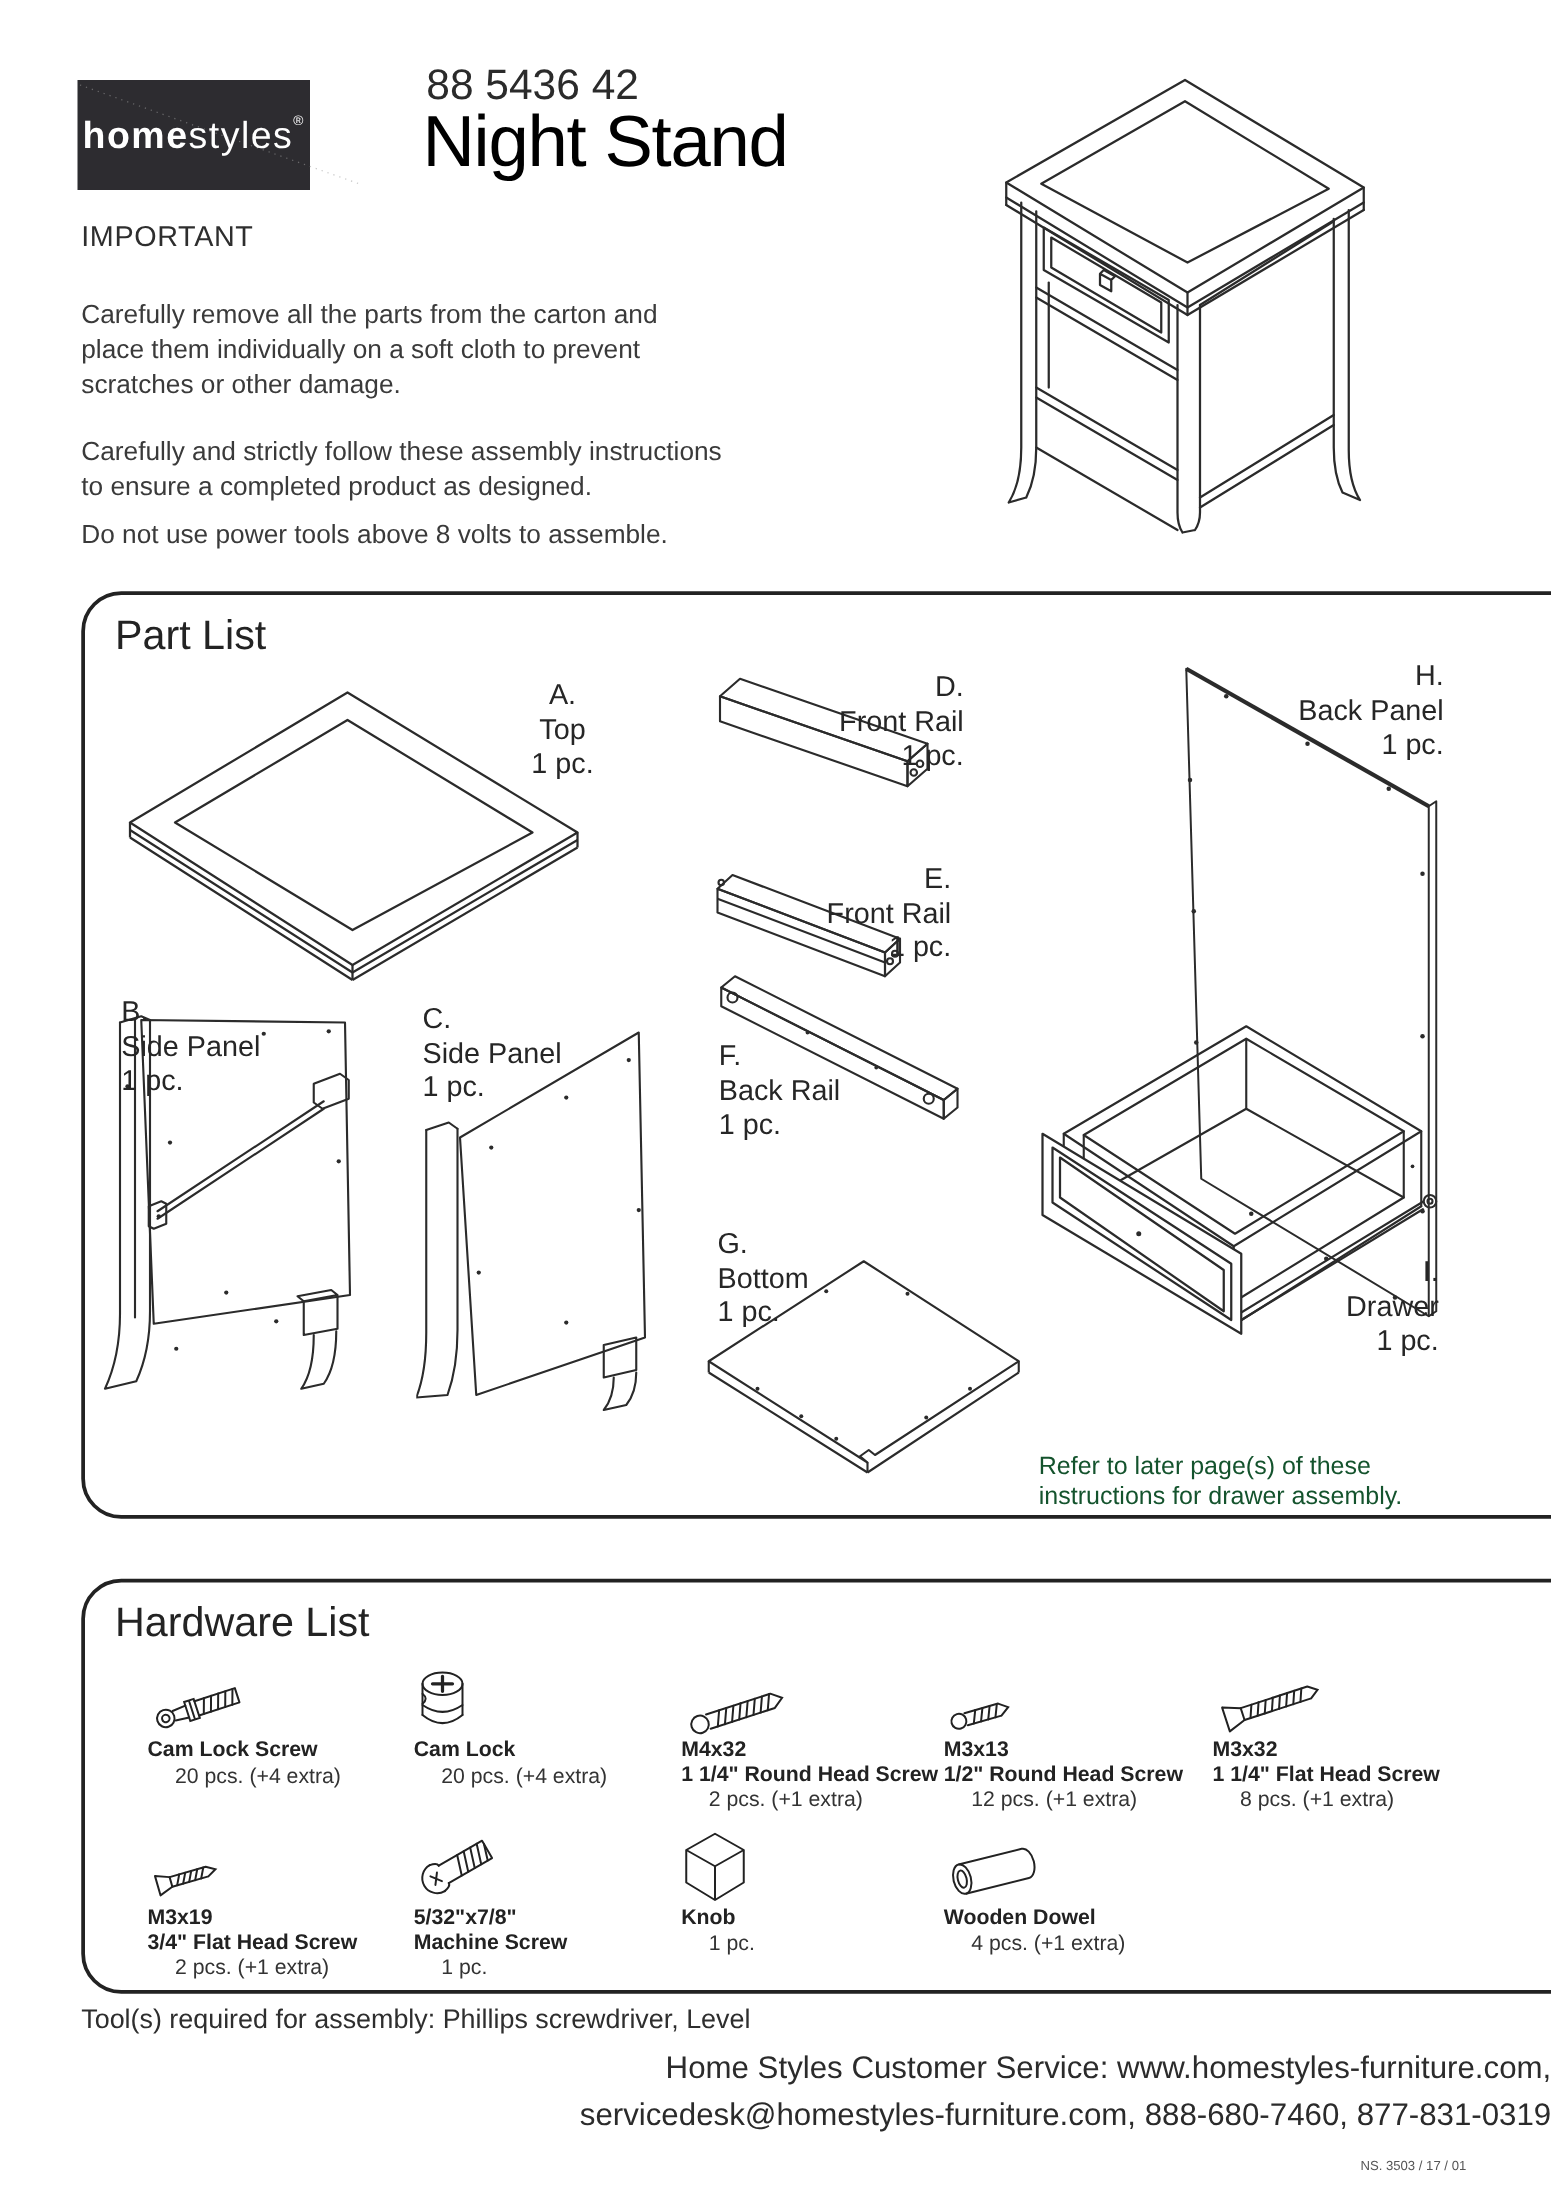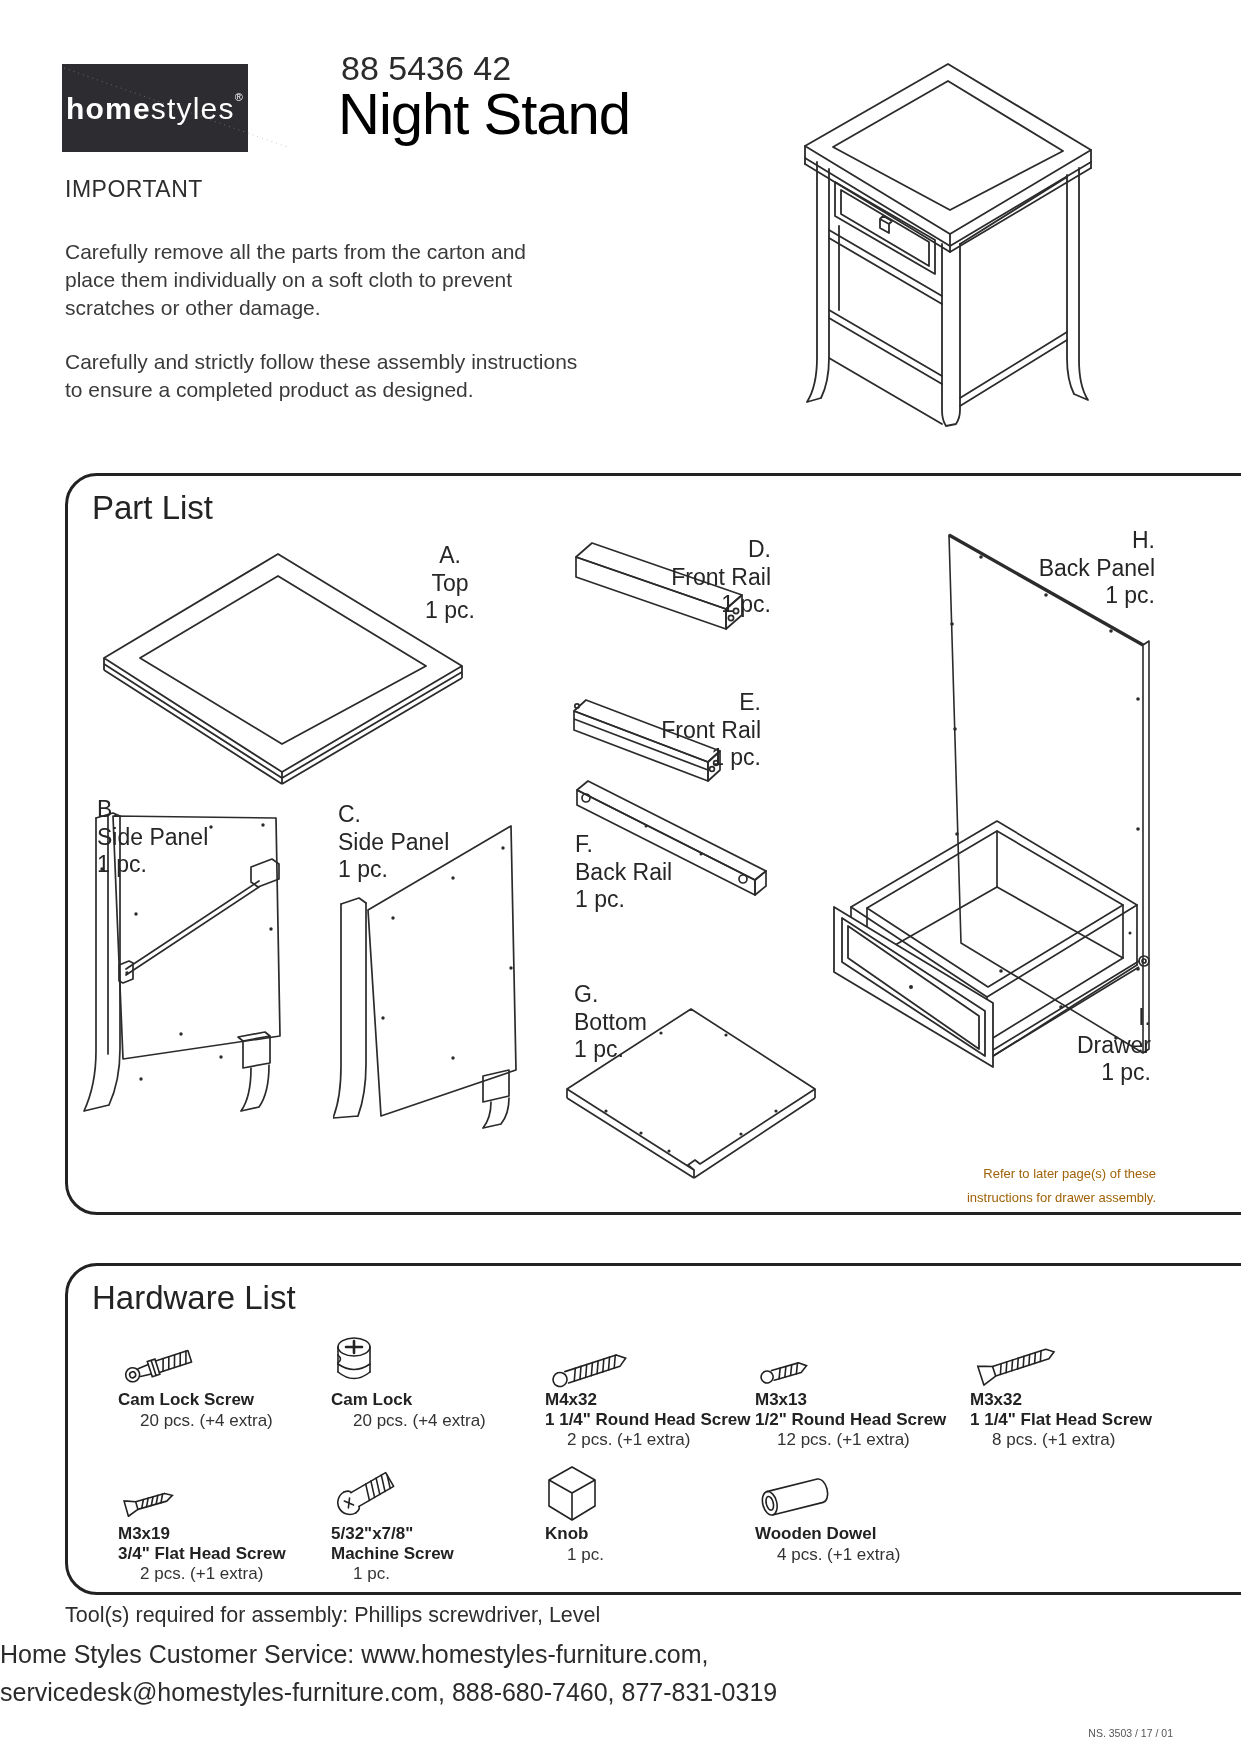--- a/index.html
+++ b/index.html
@@ -20,29 +20,29 @@
   .imp-p{position:absolute;left:65px;font-size:21px;line-height:28px;color:#3a3a3a;white-space:nowrap;}
   #imp-p1{top:238px;} #imp-p2{top:348px;} #imp-p3{top:414px;}
   
   .panel{position:absolute;left:65px;width:1236px;border:3.5px solid #222;border-radius:32px;background:#fff;box-sizing:border-box;}
   #partlist{top:473px;height:742px;}
   #hardware{top:1263px;height:332px;}
   .panel-title{position:absolute;left:24px;top:13px;font-size:33px;color:#232323;}
   
   .plabel{position:absolute;font-size:23px;line-height:27.5px;color:#262626;}
   .pl-right{text-align:right;} .pl-center{text-align:center;}
-  .note{position:absolute;left:763px;top:686px;width:325px;text-align:right;font-size:13px;line-height:23.5px;color:#a16207;}
+  .note{position:absolute;left:763px;top:686px;width:325px;text-align:left;font-size:20px;line-height:23.5px;color:#14532d;}
   
   .hwitem{position:absolute;width:212px;}
   .hwicon{height:62px;display:flex;align-items:flex-end;}
   .hwname{font-size:17px;font-weight:700;line-height:19.5px;color:#222;}
   .hwqty{font-size:17px;line-height:19.5px;color:#333;margin-top:1px;margin-left:22px;}
   
   .tools{position:absolute;left:65px;top:1603px;font-size:21.5px;color:#2e2e2e;}
-  .svc{position:absolute;left:0;right:0;text-align:left;font-size:25px;color:#2b2b2b;}
+  .svc{position:absolute;left:0;right:0;text-align:right;font-size:25px;color:#2b2b2b;}
   #svc1{top:1640px;} #svc2{top:1678px;}
   .doccode{position:absolute;right:68px;top:1727px;font-size:10.5px;color:#555;text-align:right;}
   svg{display:block;}
 </style>
 </head>
 <body>
 
 <div class="page">
 
   <div class="logo">
@@ -78,20 +78,23 @@
   <div class="imp-h">IMPORTANT</div>
   <div class="imp-p" id="imp-p1">
     <div>Carefully remove all the parts from the carton and</div>
     <div>place them individually on a soft cloth to prevent</div>
     <div>scratches or other damage.</div>
   </div>
   <div class="imp-p" id="imp-p2">
     <div>Carefully and strictly follow these assembly instructions</div>
     <div>to ensure a completed product as designed.</div>
   </div>
+  <div class="imp-p" id="imp-p3">
+    <div>Do not use power tools above 8 volts to assemble.</div>
+  </div>
 
   <div class="panel" id="partlist">
     <div class="panel-title">Part List</div>
 
     <svg class="abs" style="left:30px;top:72px" width="370" height="244" viewBox="0 0 370 244">
       <g fill="none" stroke="#2b2b2b" stroke-width="1.8" stroke-linejoin="round">
         <path d="M6,110 L180,6 L364,118 L184,224 Z"></path>
         <path d="M42,110 L180,28 L328,118 L184,196 Z"></path>
         <path d="M6,110 L6,122 M364,118 L364,130 M184,224 L184,236"></path>
         <path d="M6,116 L184,230 M364,124 L184,230"></path>

